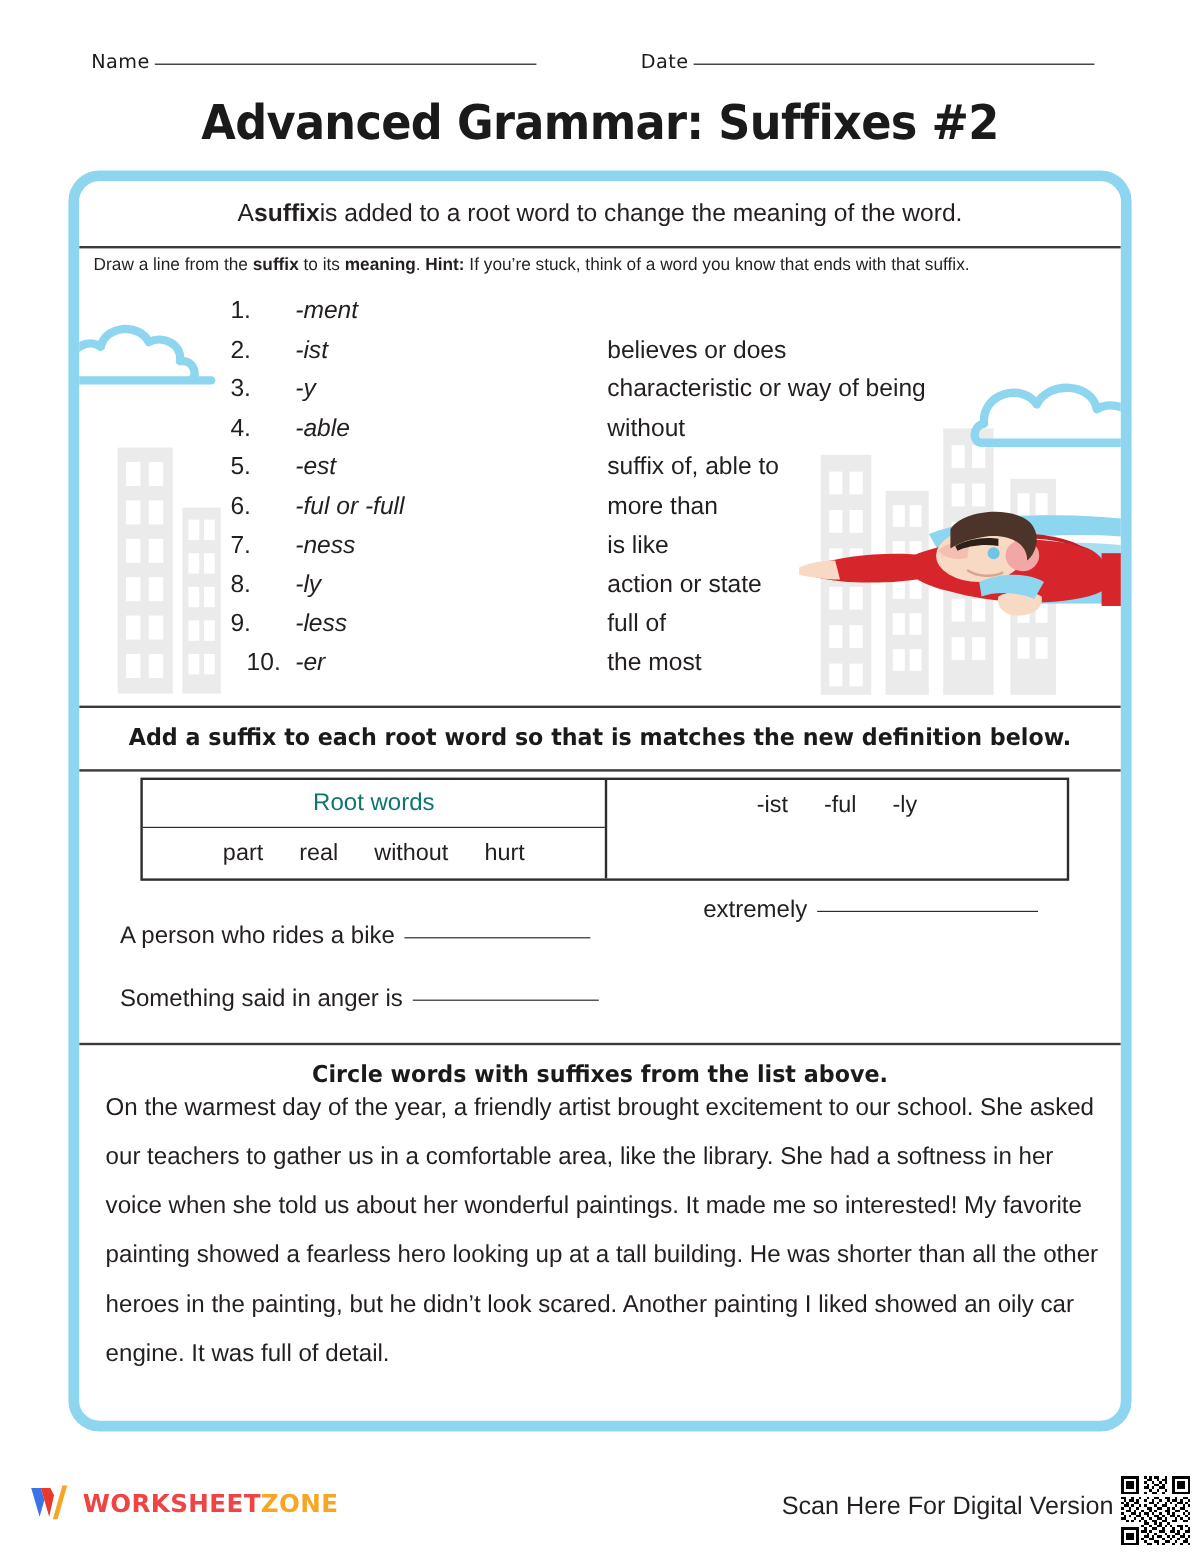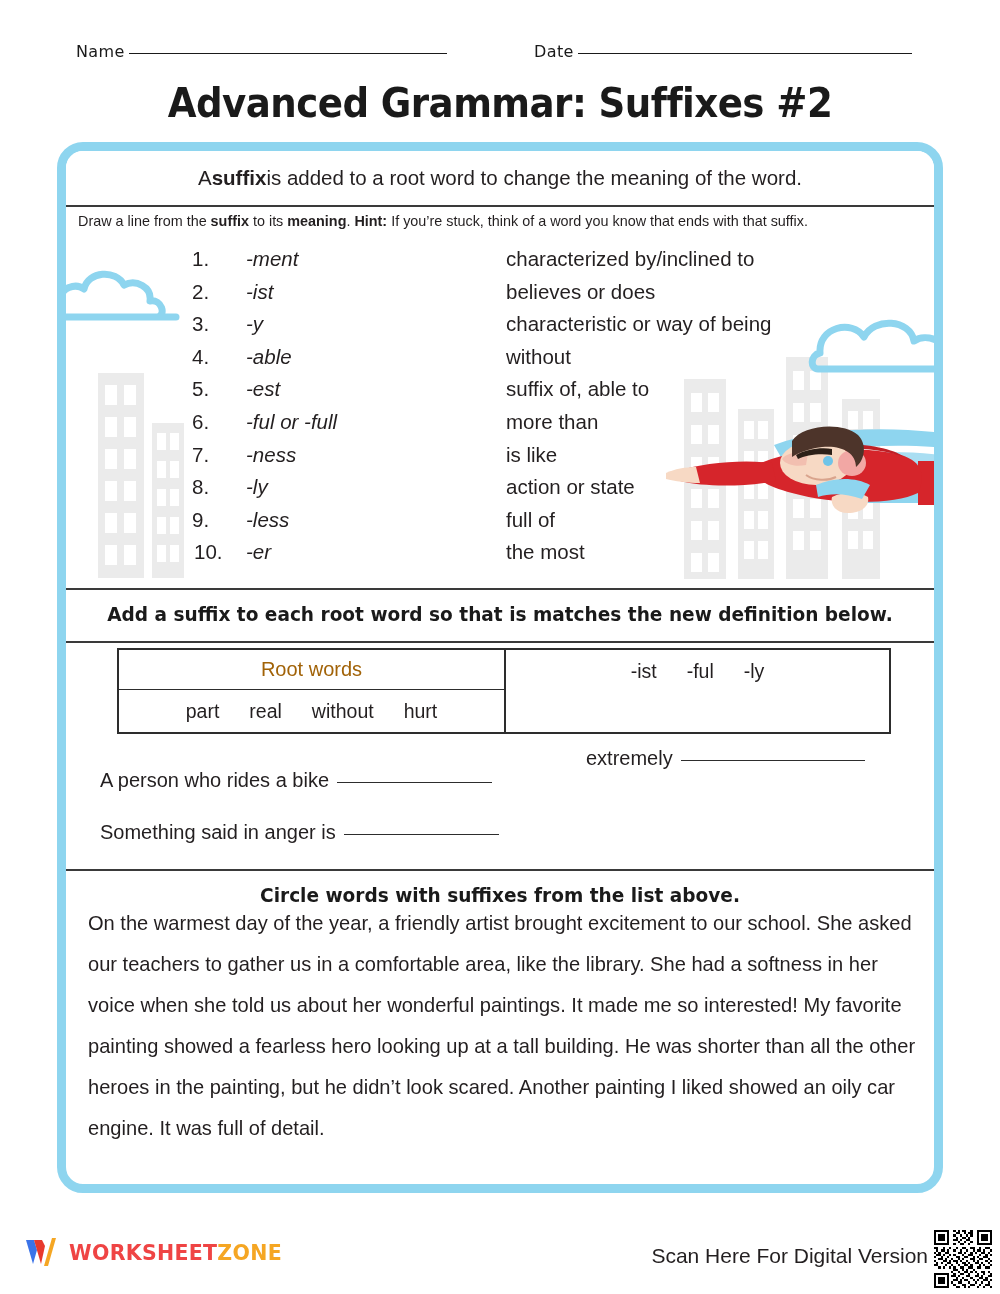--- a/index.html
+++ b/index.html
@@ -70,41 +70,41 @@
   .subinstr b { font-weight: bold; }
 
   
   .matchwrap { position: absolute; left: 0; top: 96px; width: 100%; height: 338px; }
   .mrow {
     position: absolute; left: 0; width: 100%; height: 32.6px;
     display: flex; align-items: baseline;
     font-size: 20.5px; color: #231f20;
   }
   .mnum { position: absolute; left: 126px; width: 46px; text-align: left; }
-  .mnum.wide { left: 128px; width: 52px; }
+  .mnum.wide { left: 116px; width: 52px; text-align: right; }
   .msuf  { position: absolute; left: 180px; font-style: italic; }
   .mmean { position: absolute; left: 440px; }
 
   
   .sect2head {
     position: absolute; left: 0; width: 100%; text-align: center;
     font-family: "DejaVu Sans", sans-serif;
     font-weight: bold; font-size: 19.5px; color: #1a1a1a;
     transform: scaleX(0.95);
   }
 
   .wordtable {
     position: absolute; border: 2.2px solid #2d2d2d;
     display: flex; background: #fff;
   }
   .wt-col { display: flex; flex-direction: column; }
   .wt-col + .wt-col { border-left: 2.2px solid #2d2d2d; }
   .wt-head {
     display: flex; align-items: center; justify-content: center;
-    font-size: 20px; border-bottom: 1.6px solid #2d2d2d; color: #a16207;
+    font-size: 20px; border-bottom: 1.6px solid #2d2d2d; color: #0f766e;
   }
   .wt-body {
     display: flex; align-items: center; justify-content: center;
     font-size: 19.5px; color: #231f20; gap: 30px;
   }
   .wt-body span { white-space: nowrap; }
 
   .prompt {
     position: absolute;
     font-size: 20px; color: #231f20;
@@ -283,21 +283,20 @@
     <div class="hr" style="top:54px;"></div>
 
     <div class="subinstr">
       <span>Draw a line from the </span><b>suffix</b><span> to its </span><b>meaning</b><span>. </span><b>Hint:</b><span> If you’re stuck, think of a word you know that ends with that suffix.</span>
     </div>
 
     <div class="matchwrap">
       <div class="mrow" style="top:0px;">
         <span class="mnum">1.</span>
         <span class="msuf">-ment</span>
-        <span class="mmean">characterized by/inclined to</span>
       </div>
       <div class="mrow" style="top:32.6px;">
         <span class="mnum">2.</span>
         <span class="msuf">-ist</span>
         <span class="mmean">believes or does</span>
       </div>
       <div class="mrow" style="top:65.2px;">
         <span class="mnum">3.</span>
         <span class="msuf">-y</span>
         <span class="mmean">characteristic or way of being</span>

